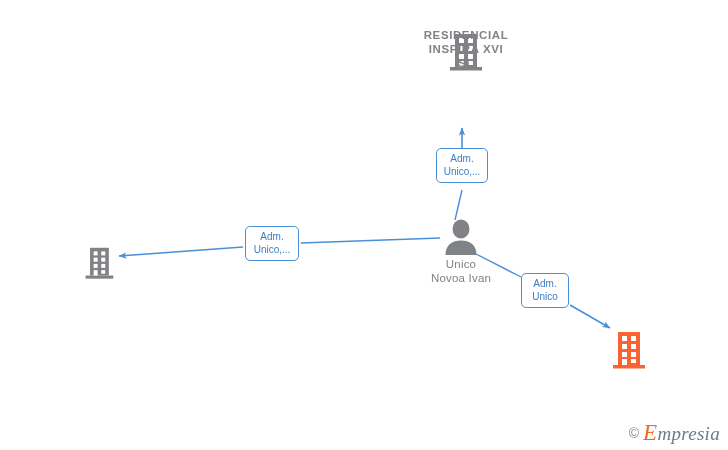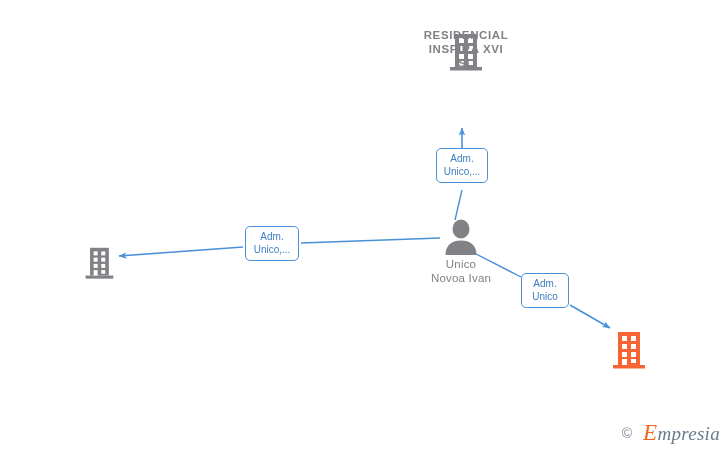--- a/index.html
+++ b/index.html
@@ -80,21 +80,20 @@
     color: #7f8c99;
     line-height: 1;
   }
   .wm-text {
     font-family: "Liberation Serif", serif;
     font-style: italic;
     font-size: 19px;
     line-height: 1;
     color: #6b7b8c;
     letter-spacing: 0.3px;
-    margin-left: 7px;
   }
   .wm-text .wm-e {
     color: #f26722;
     font-size: 23px;
   }
 </style>
 </head>
 <body>
 
 <div id="canvas">

